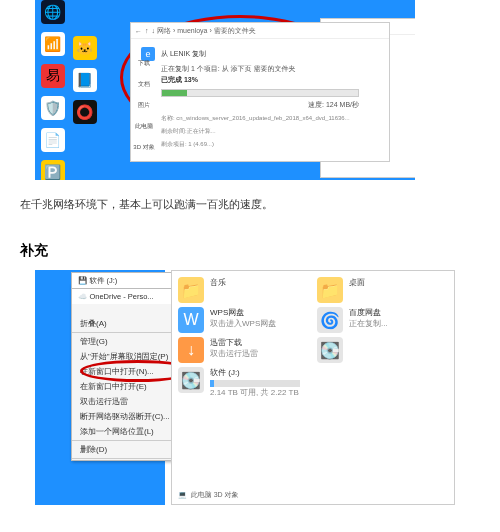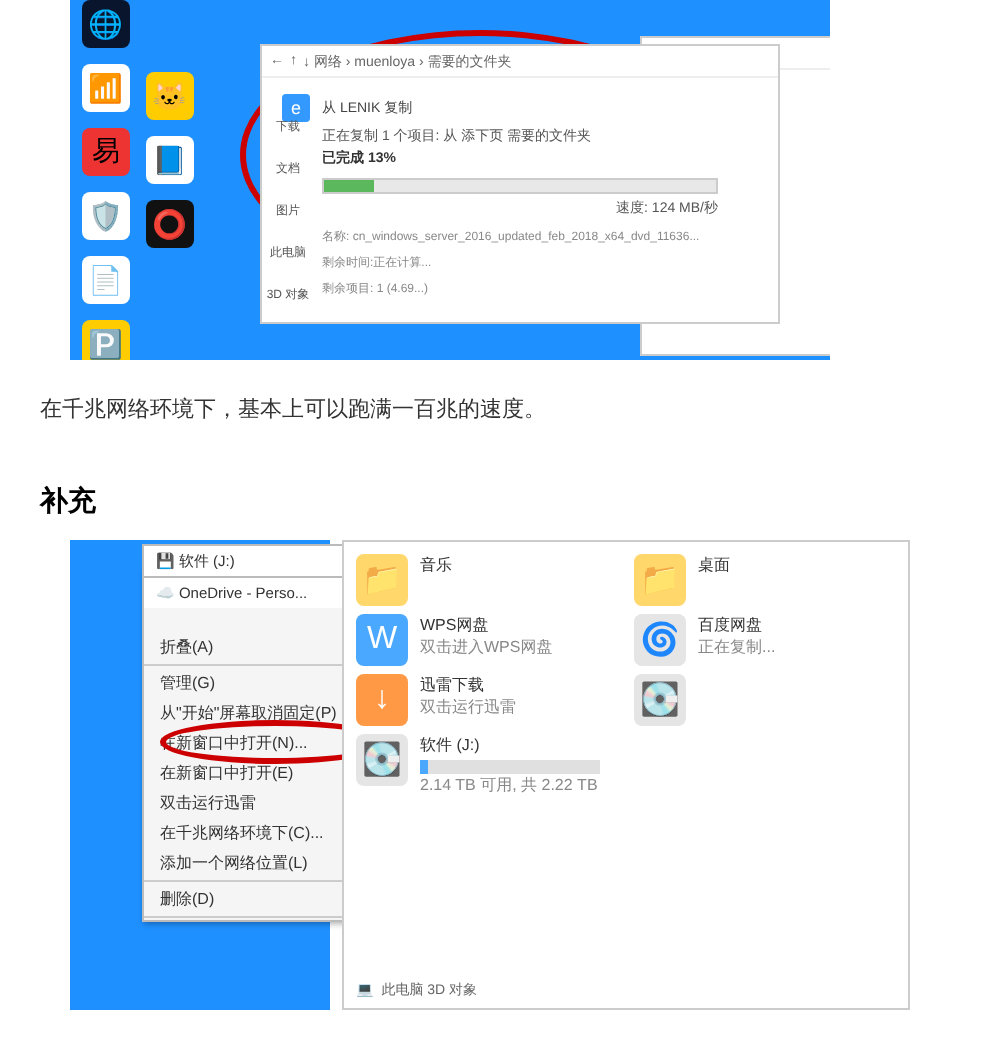--- a/index.html
+++ b/index.html
@@ -125,21 +125,21 @@
   <div class="ctx">
     <div class="top2">💾 <span>软件 (J:)</span></div>
     <div class="top2">☁️ <span>OneDrive - Perso...</span></div>
     <div class="it">折叠(A)</div>
     <div class="sep"></div>
     <div class="it">管理(G)</div>
     <div class="it">从"开始"屏幕取消固定(P)</div>
     <div class="it">在新窗口中打开(N)...</div>
     <div class="it">在新窗口中打开(E)</div>
     <div class="it">双击运行迅雷</div>
-    <div class="it">在千兆网络环境下(C)...</div>
+    <div class="it">断开网络驱动器断开(C)...</div>
     <div class="it">添加一个网络位置(L)</div>
     <div class="sep"></div>
     <div class="it">删除(D)</div>
     <div class="sep"></div>
   </div>
   <div class="circ c2"></div>
 
   <div class="expl">
     <div class="grid">
       <div class="drv">

